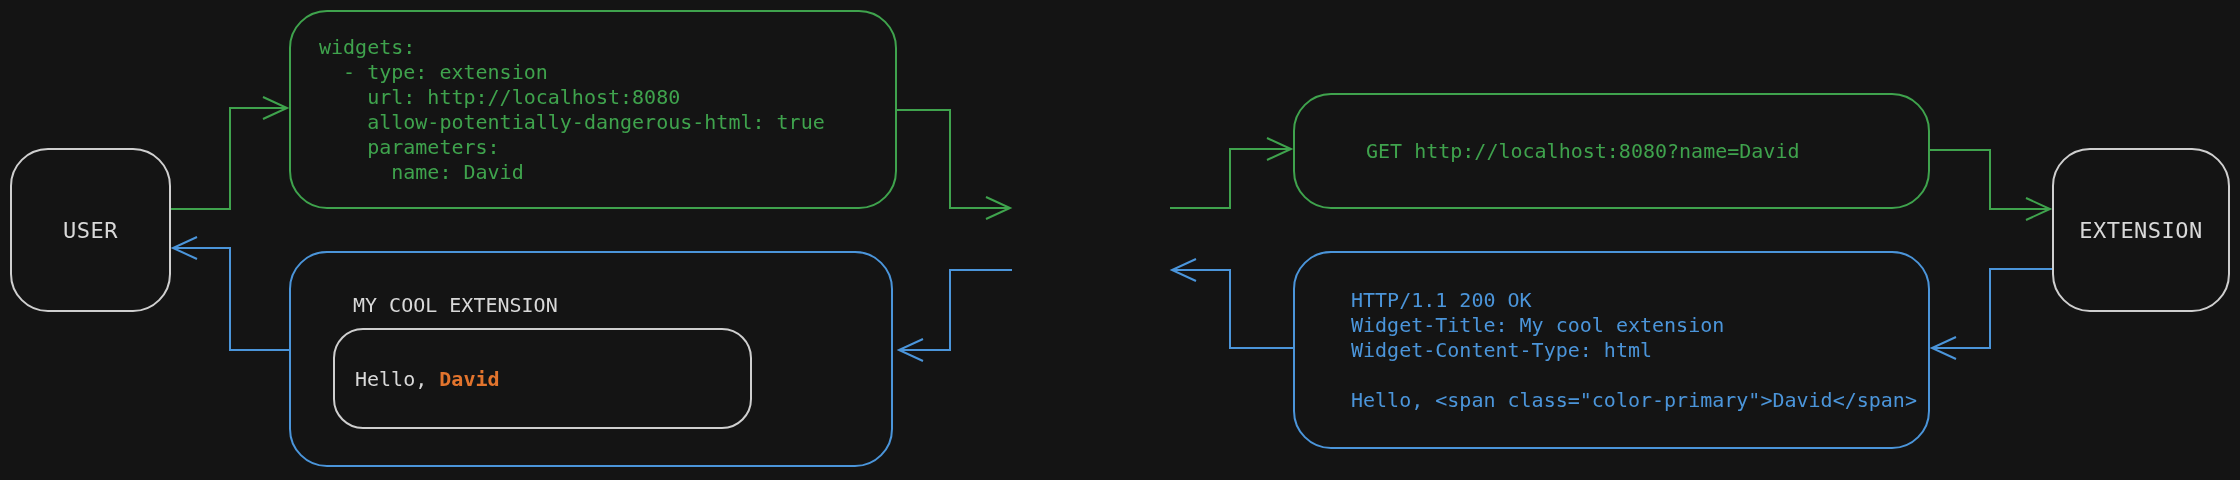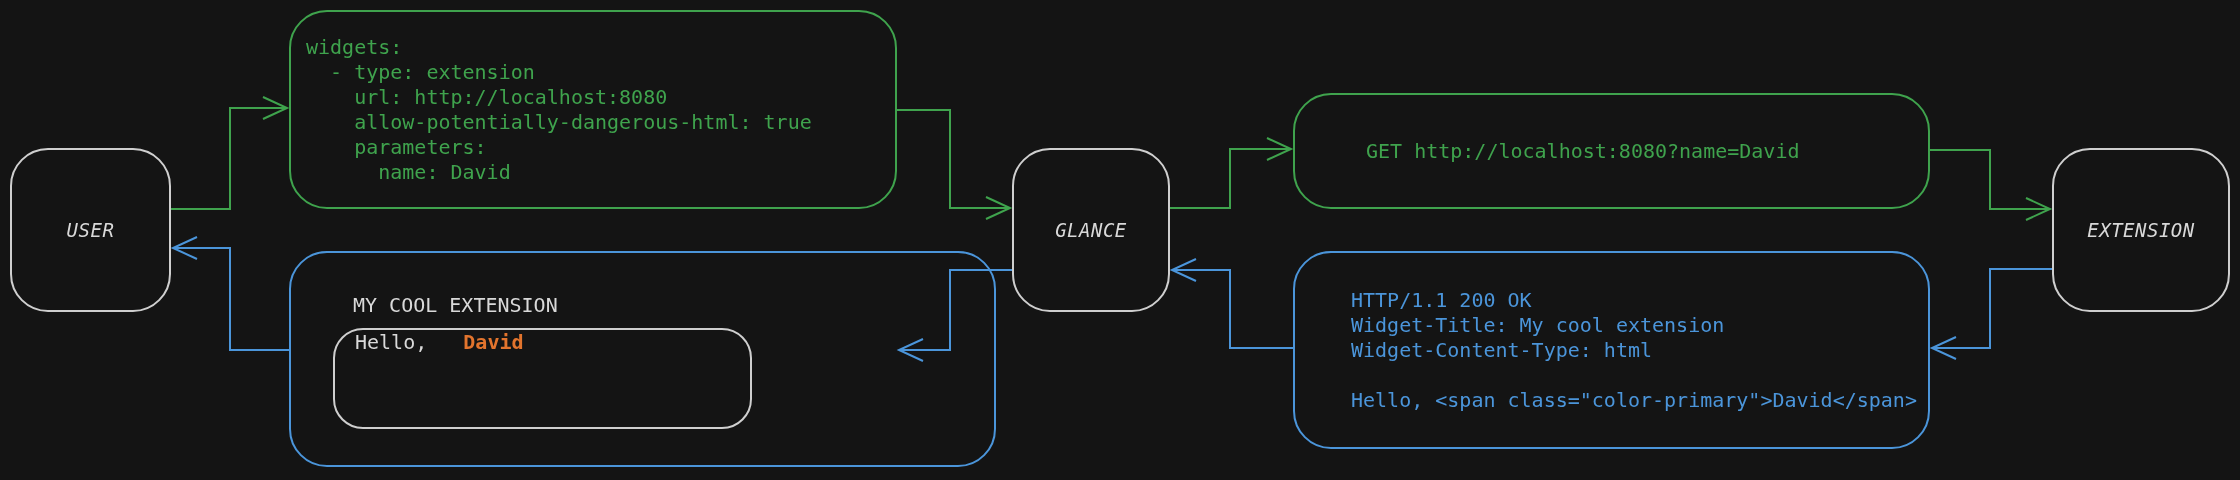--- a/index.html
+++ b/index.html
@@ -26,23 +26,22 @@
   .connectors path.blue  { stroke: var(--blue); }
 
   .node {
     position: absolute;
     border: 2px solid var(--gray);
     border-radius: 38px;
     display: flex;
     align-items: center;
     justify-content: center;
     color: var(--text);
-    font-size: 19px;
+    font-size: 22px;
     letter-spacing: 0.5px;
-    font-style: italic;
   }
   #node-user      { left: 10px;   top: 148px; width: 161px; height: 164px; }
   #node-glance    { left: 1012px; top: 148px; width: 158px; height: 164px; }
   #node-extension { left: 2052px; top: 148px; width: 178px; height: 164px; }
 
   .box {
     position: absolute;
     border: 2px solid;
     border-radius: 38px;
     display: flex;
@@ -53,48 +52,47 @@
 
   .code {
     font-family: inherit;
     font-size: 20px;
     line-height: 25px;
     white-space: pre;
   }
   .code.green { color: var(--green); }
   .code.blue  { color: var(--blue); }
 
-  #box-config   { left: 289px;  top: 10px;  width: 608px; height: 199px; padding-left: 15px; }
+  #box-config   { left: 289px;  top: 10px;  width: 608px; height: 199px; padding-left: 28px; }
   #box-request  { left: 1293px; top: 93px;  width: 637px; height: 116px; padding-left: 71px; }
   #box-response { left: 1293px; top: 251px; width: 637px; height: 198px; padding-left: 56px; }
-  #box-widget   { left: 289px;  top: 251px; width: 707px; height: 216px; display: block; }
+  #box-widget   { left: 289px;  top: 251px; width: 604px; height: 216px; display: block; }
 
   .widget-title {
     position: absolute;
     left: 62px;
     top: 40px;
     font-size: 20px;
     color: var(--text);
     white-space: pre;
   }
   .hello-box {
     position: absolute;
     left: 42px;
     top: 75px;
     width: 419px;
     height: 101px;
     border: 2px solid var(--gray);
     border-radius: 30px;
     display: flex;
-    align-items: flex-start;
+    align-items: center;
     padding-left: 20px;
     font-size: 20px;
     color: var(--text);
     white-space: pre;
-    gap: 24px;
   }
   .orange { color: var(--orange); font-weight: bold; }
 </style>
 </head>
 <body>
 
 <div class="canvas">
 
   <svg class="connectors" viewBox="0 0 2240 480">
     <defs>
@@ -112,23 +110,20 @@
     <path class="blue" d="M2052 269 H1990 V348 H1932" marker-end="url(#ah-blue)"></path>
     <path class="blue" d="M1293 348 H1230 V270 H1172" marker-end="url(#ah-blue)"></path>
     <path class="blue" d="M1012 270 H950 V350 H899" marker-end="url(#ah-blue)"></path>
     <path class="blue" d="M289 350 H230 V248 H173" marker-end="url(#ah-blue)"></path>
   </svg>
 
   <div class="node" id="node-user">
     <span>USER</span>
   </div>
 
-  <div class="node" id="node-glance">
-    <span>GLANCE</span>
-  </div>
 
   <div class="node" id="node-extension">
     <span>EXTENSION</span>
   </div>
 
   <div class="box green" id="box-config">
     <pre class="code green">widgets:
   - type: extension
     url: http://localhost:8080
     allow-potentially-dangerous-html: true

